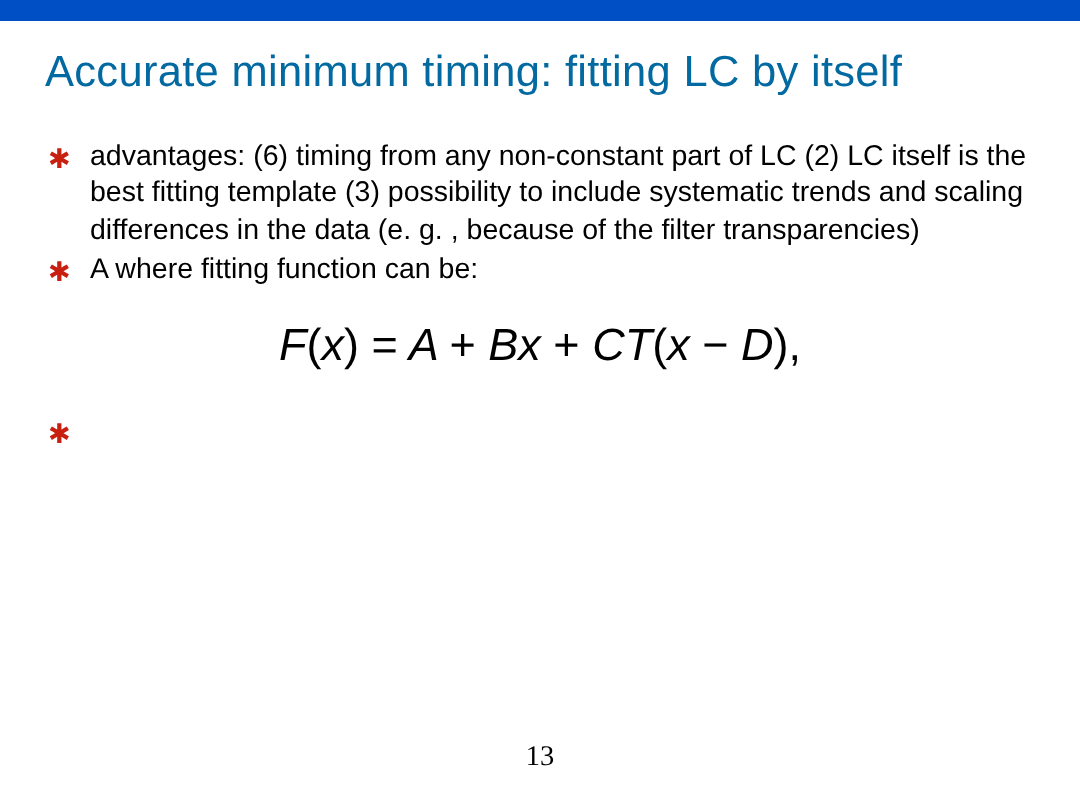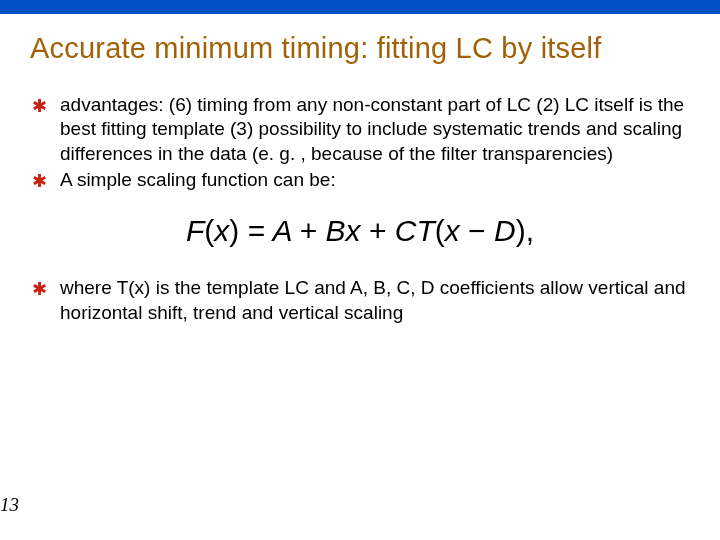--- a/index.html
+++ b/index.html
@@ -14,21 +14,21 @@
   .header-bar {
     width: 100%;
     height: 14px;
     background: #004fc4;
   }
   .slide {
     padding: 0 30px;
     box-sizing: border-box;
   }
   .title {
-    color: #a16207;
+    color: #0369a1;
     font-size: 29px;
     font-weight: 400;
     margin: 18px 0 28px 0;
     letter-spacing: 0.2px;
   }
   .bullets {
     margin: 0;
     padding: 0;
     list-style: none;
   }
@@ -56,54 +56,52 @@
     font-style: italic;
     font-size: 30px;
     color: #000;
   }
   .formula .up { font-style: normal; }
   .page-number {
     position: absolute;
     left: 0;
     width: 720px;
     top: 494px;
-    text-align: left;
+    text-align: center;
     font-size: 19px;
     font-family: "Times New Roman", Times, serif;
-    font-style: italic;
   }
 </style>
 </head>
 <body>
 
 <div class="header-bar"></div>
 
 <div class="slide">
 
   <div class="title">Accurate minimum timing: fitting LC by itself</div>
 
   <ul class="bullets">
     <li>
       <span class="star">✱</span>
       <span>advantages: (6) timing from any non-constant part of LC (2) LC itself is the best fitting template (3) possibility to include systematic trends and scaling differences in the data (e. g. , because of the filter transparencies)</span>
     </li>
     <li>
       <span class="star">✱</span>
-      <span>A simple scaling function can be:</span>
+      <span>A where fitting function can be:</span>
     </li>
   </ul>
 
   <div class="formula-wrap">
     <span class="formula" title="F(x) = A + Bx + CT(x − D),">
       F<span class="up">(</span>x<span class="up">)</span> <span class="up">=</span> A <span class="up">+</span> Bx <span class="up">+</span> CT<span class="up">(</span>x <span class="up">−</span> D<span class="up">),</span>
     </span>
   </div>
 
   <ul class="bullets">
     <li>
       <span class="star">✱</span>
-      <span>where T(x) is the template LC and A, B, C, D coefficients allow vertical and horizontal shift, trend and vertical scaling</span>
     </li>
   </ul>
 
 </div>
 
 <div class="page-number">13</div>
 
 </body></html>

